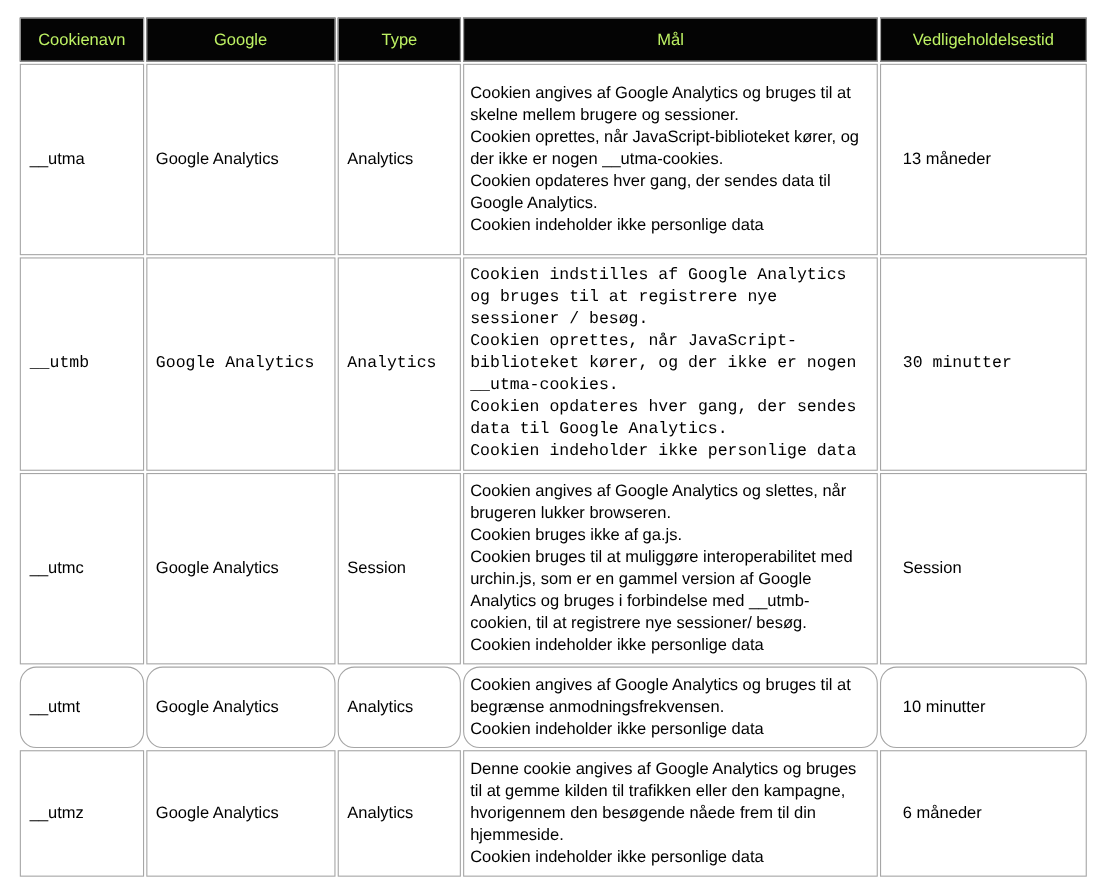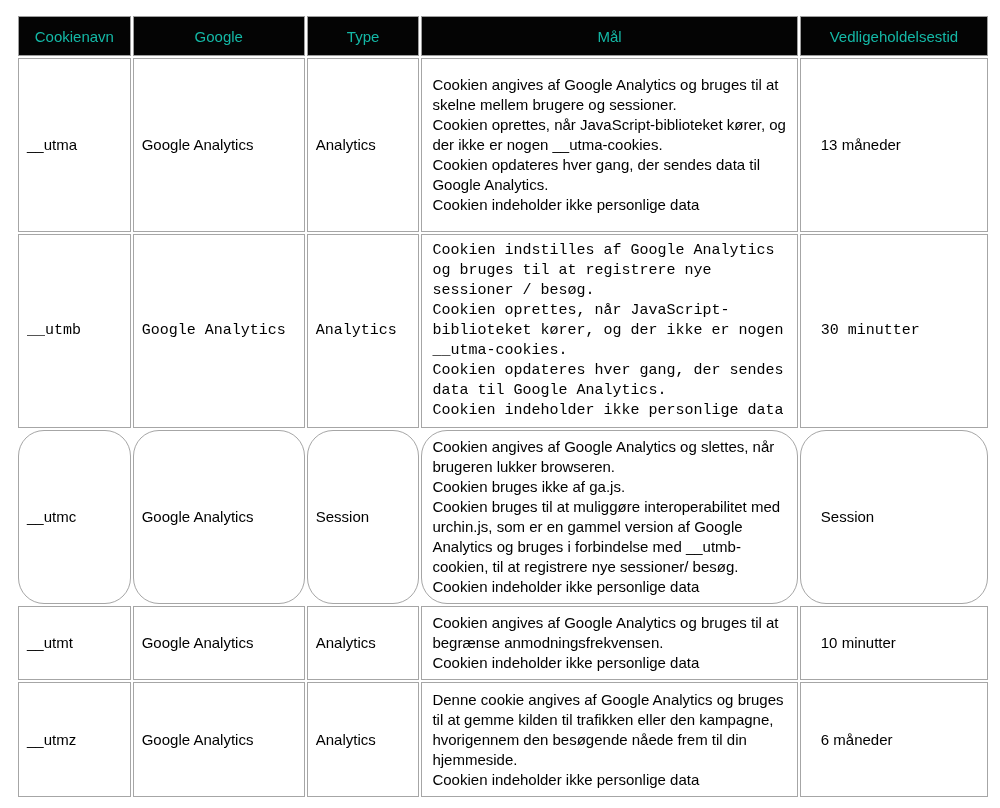--- a/index.html
+++ b/index.html
@@ -23,48 +23,48 @@
     width: 974px;
   }
   col.c-name     { width: 112px; }
   col.c-partner  { width: 171px; }
   col.c-type     { width: 112px; }
   col.c-goal     { width: 374px; }
   col.c-duration { width: 187px; }
 
   th {
     background: #040404;
-    color: #14b8a6;
+    color: #bef264;
     border: 1px solid #9e9e9e;
     font-size: 15px;
     font-weight: normal;
     text-align: center;
     vertical-align: middle;
     height: 40px;
     padding: 8px 4px;
     box-sizing: border-box;
   }
   td {
     border: 1px solid #a6a6a6;
     background: #ffffff;
     font-size: 15px;
     line-height: 20px;
     vertical-align: middle;
     padding: 6px 8px;
     box-sizing: border-box;
     overflow: hidden;
   }
   td.name-cell { }
-  td.goal-cell { white-space: pre-line; padding-left: 10px; padding-right: 6px; }
+  td.goal-cell { white-space: pre-line; padding-left: 5px; padding-right: 6px; }
   td.duration-cell { padding-left: 20px; }
 
   tr.row-utma td { height: 174px; }
   tr.row-utmb td { height: 174px; font-family: Liberation Mono, monospace; }
-  tr.row-utmc td { height: 144px; border-radius: 26px; }
-  tr.row-utmt td { height: 70px; }
+  tr.row-utmc td { height: 144px; }
+  tr.row-utmt td { height: 70px; border-radius: 15px; }
   tr.row-utmz td { height: 115px; margin-left: 12px; }
 </style>
 </head>
 <body>
 
 <div class="page">
   <table class="cookie-table">
     <colgroup>
       <col class="c-name">
       <col class="c-partner">

